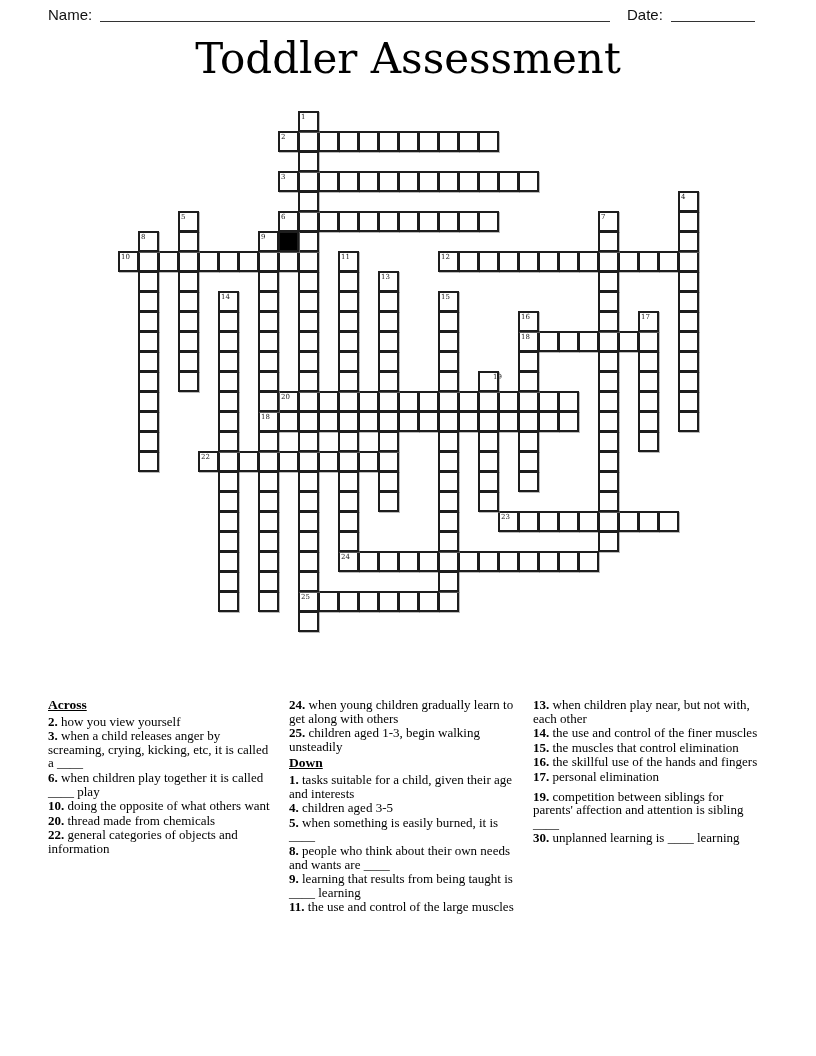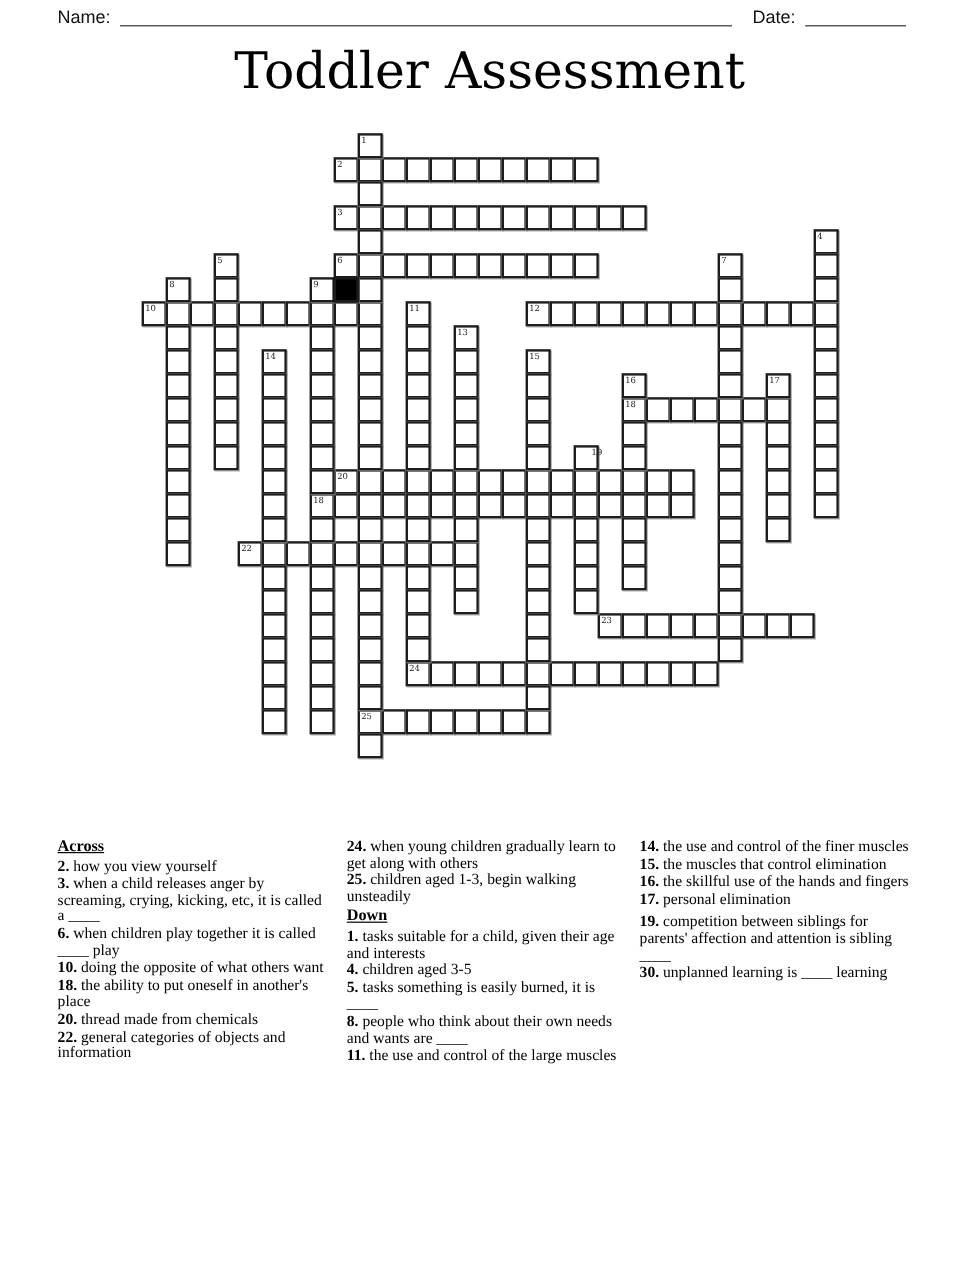--- a/index.html
+++ b/index.html
@@ -359,35 +359,36 @@
       <span class="cellnum" style="left: 301px; top: 594px;">25</span>
     </div>
 
   <div id="clues">
       <div class="clue-col col-1">
         <div class="clue-head">Across</div>
         <div class="clue"><span class="num">2. </span><span class="txt">how you view yourself</span></div>
         <div class="clue"><span class="num">3. </span><span class="txt">when a child releases anger by screaming, crying, kicking, etc, it is called a ____</span></div>
         <div class="clue"><span class="num">6. </span><span class="txt">when children play together it is called ____ play</span></div>
         <div class="clue"><span class="num">10. </span><span class="txt">doing the opposite of what others want</span></div>
-        <div class="clue"><span class="num">18. </span><span class="txt">the ability to put oneself in another's place</span></div>
         <div class="clue"><span class="num">20. </span><span class="txt">thread made from chemicals</span></div>
         <div class="clue"><span class="num">22. </span><span class="txt">general categories of objects and information</span></div>
       </div>
       <div class="clue-col col-2">
         <div class="clue"><span class="num">24. </span><span class="txt">when young children gradually learn to get along with others</span></div>
         <div class="clue"><span class="num">25. </span><span class="txt">children aged 1-3, begin walking unsteadily</span></div>
         <div class="clue-head gap">Down</div>
         <div class="clue"><span class="num">1. </span><span class="txt">tasks suitable for a child, given their age and interests</span></div>
         <div class="clue"><span class="num">4. </span><span class="txt">children aged 3-5</span></div>
-        <div class="clue"><span class="num">5. </span><span class="txt">tasks something is easily burned, it is ____</span></div>
+        <div class="clue"><span class="num">5. </span><span class="txt">when something is easily burned, it is ____</span></div>
         <div class="clue"><span class="num">8. </span><span class="txt">people who think about their own needs and wants are ____</span></div>
+        <div class="clue"><span class="num">9. </span><span class="txt">learning that results from being taught is ____ learning</span></div>
         <div class="clue"><span class="num">11. </span><span class="txt">the use and control of the large muscles</span></div>
       </div>
       <div class="clue-col col-3">
+        <div class="clue"><span class="num">13. </span><span class="txt">when children play near, but not with, each other</span></div>
         <div class="clue"><span class="num">14. </span><span class="txt">the use and control of the finer muscles</span></div>
         <div class="clue"><span class="num">15. </span><span class="txt">the muscles that control elimination</span></div>
         <div class="clue"><span class="num">16. </span><span class="txt">the skillful use of the hands and fingers</span></div>
         <div class="clue"><span class="num">17. </span><span class="txt">personal elimination</span></div>
         <div class="clue sp"><span class="num">19. </span><span class="txt">competition between siblings for parents' affection and attention is sibling ____</span></div>
         <div class="clue"><span class="num">30. </span><span class="txt">unplanned learning is ____ learning</span></div>
       </div>
     </div>
 
 </div>

